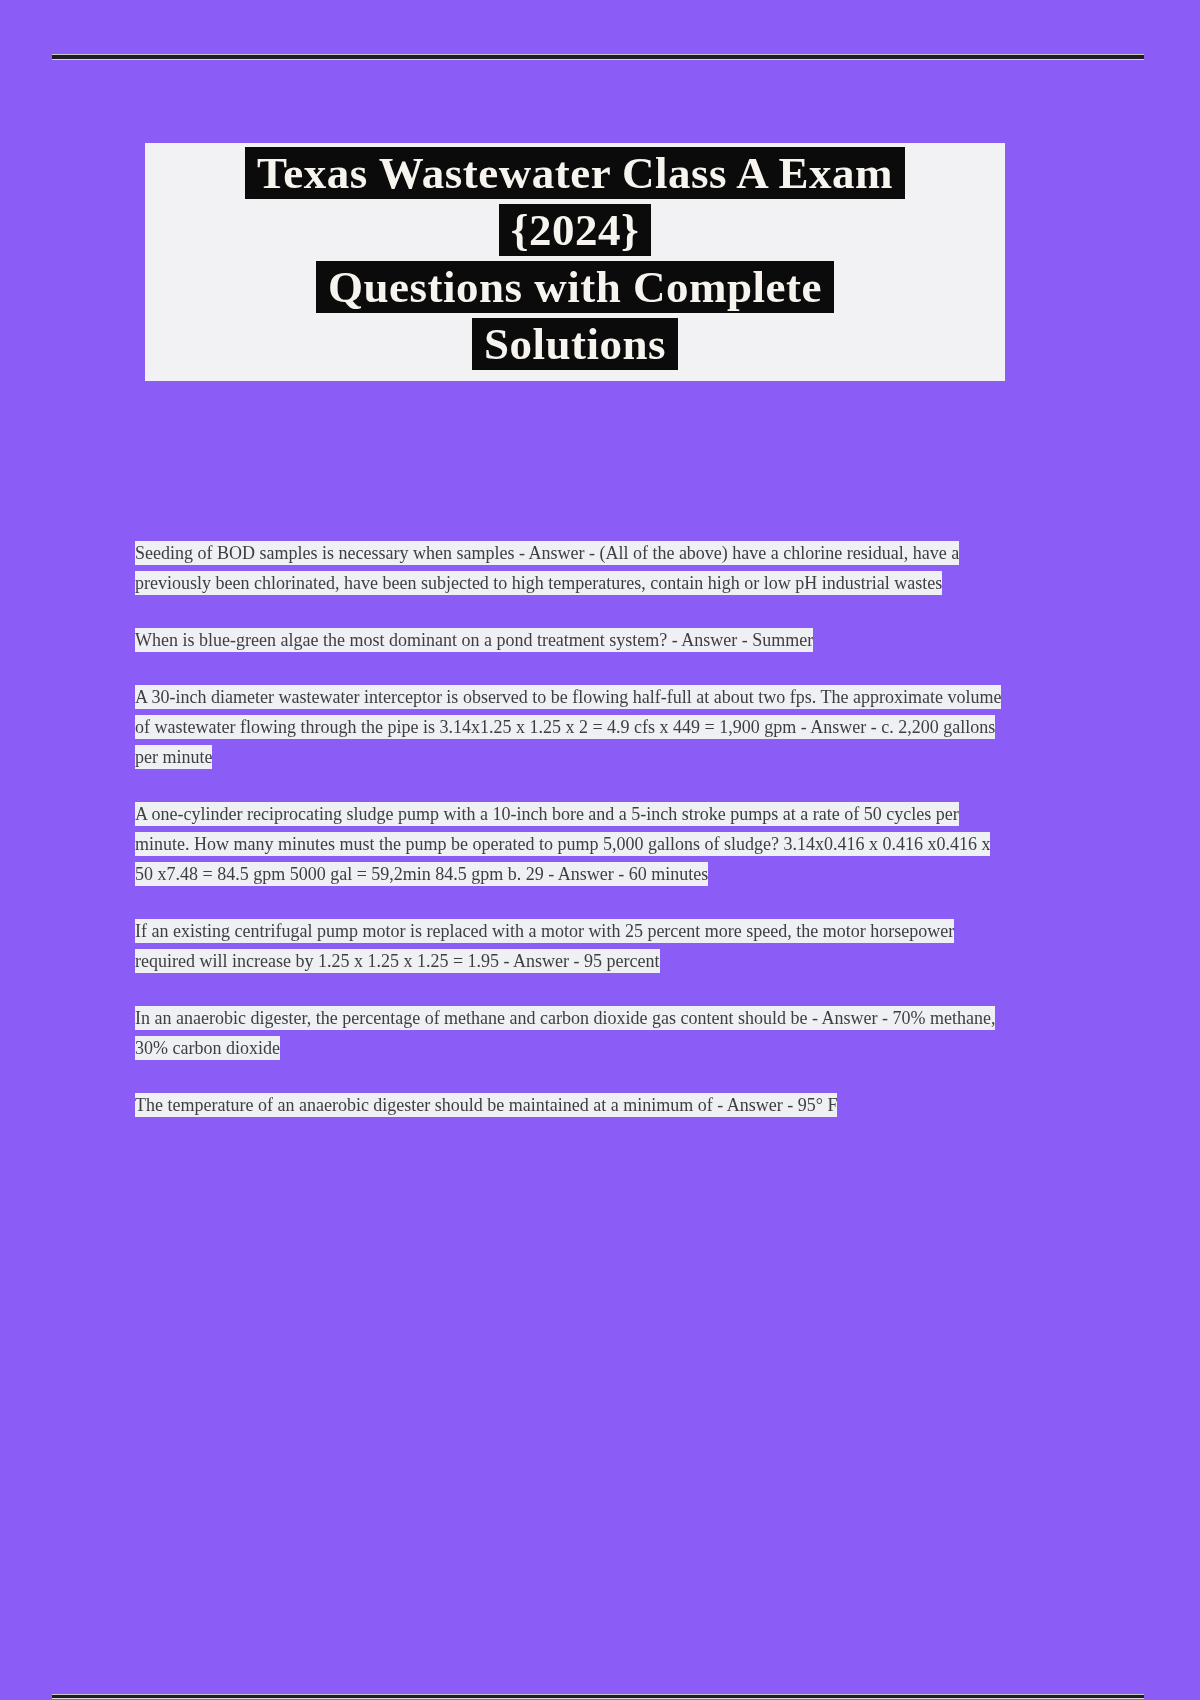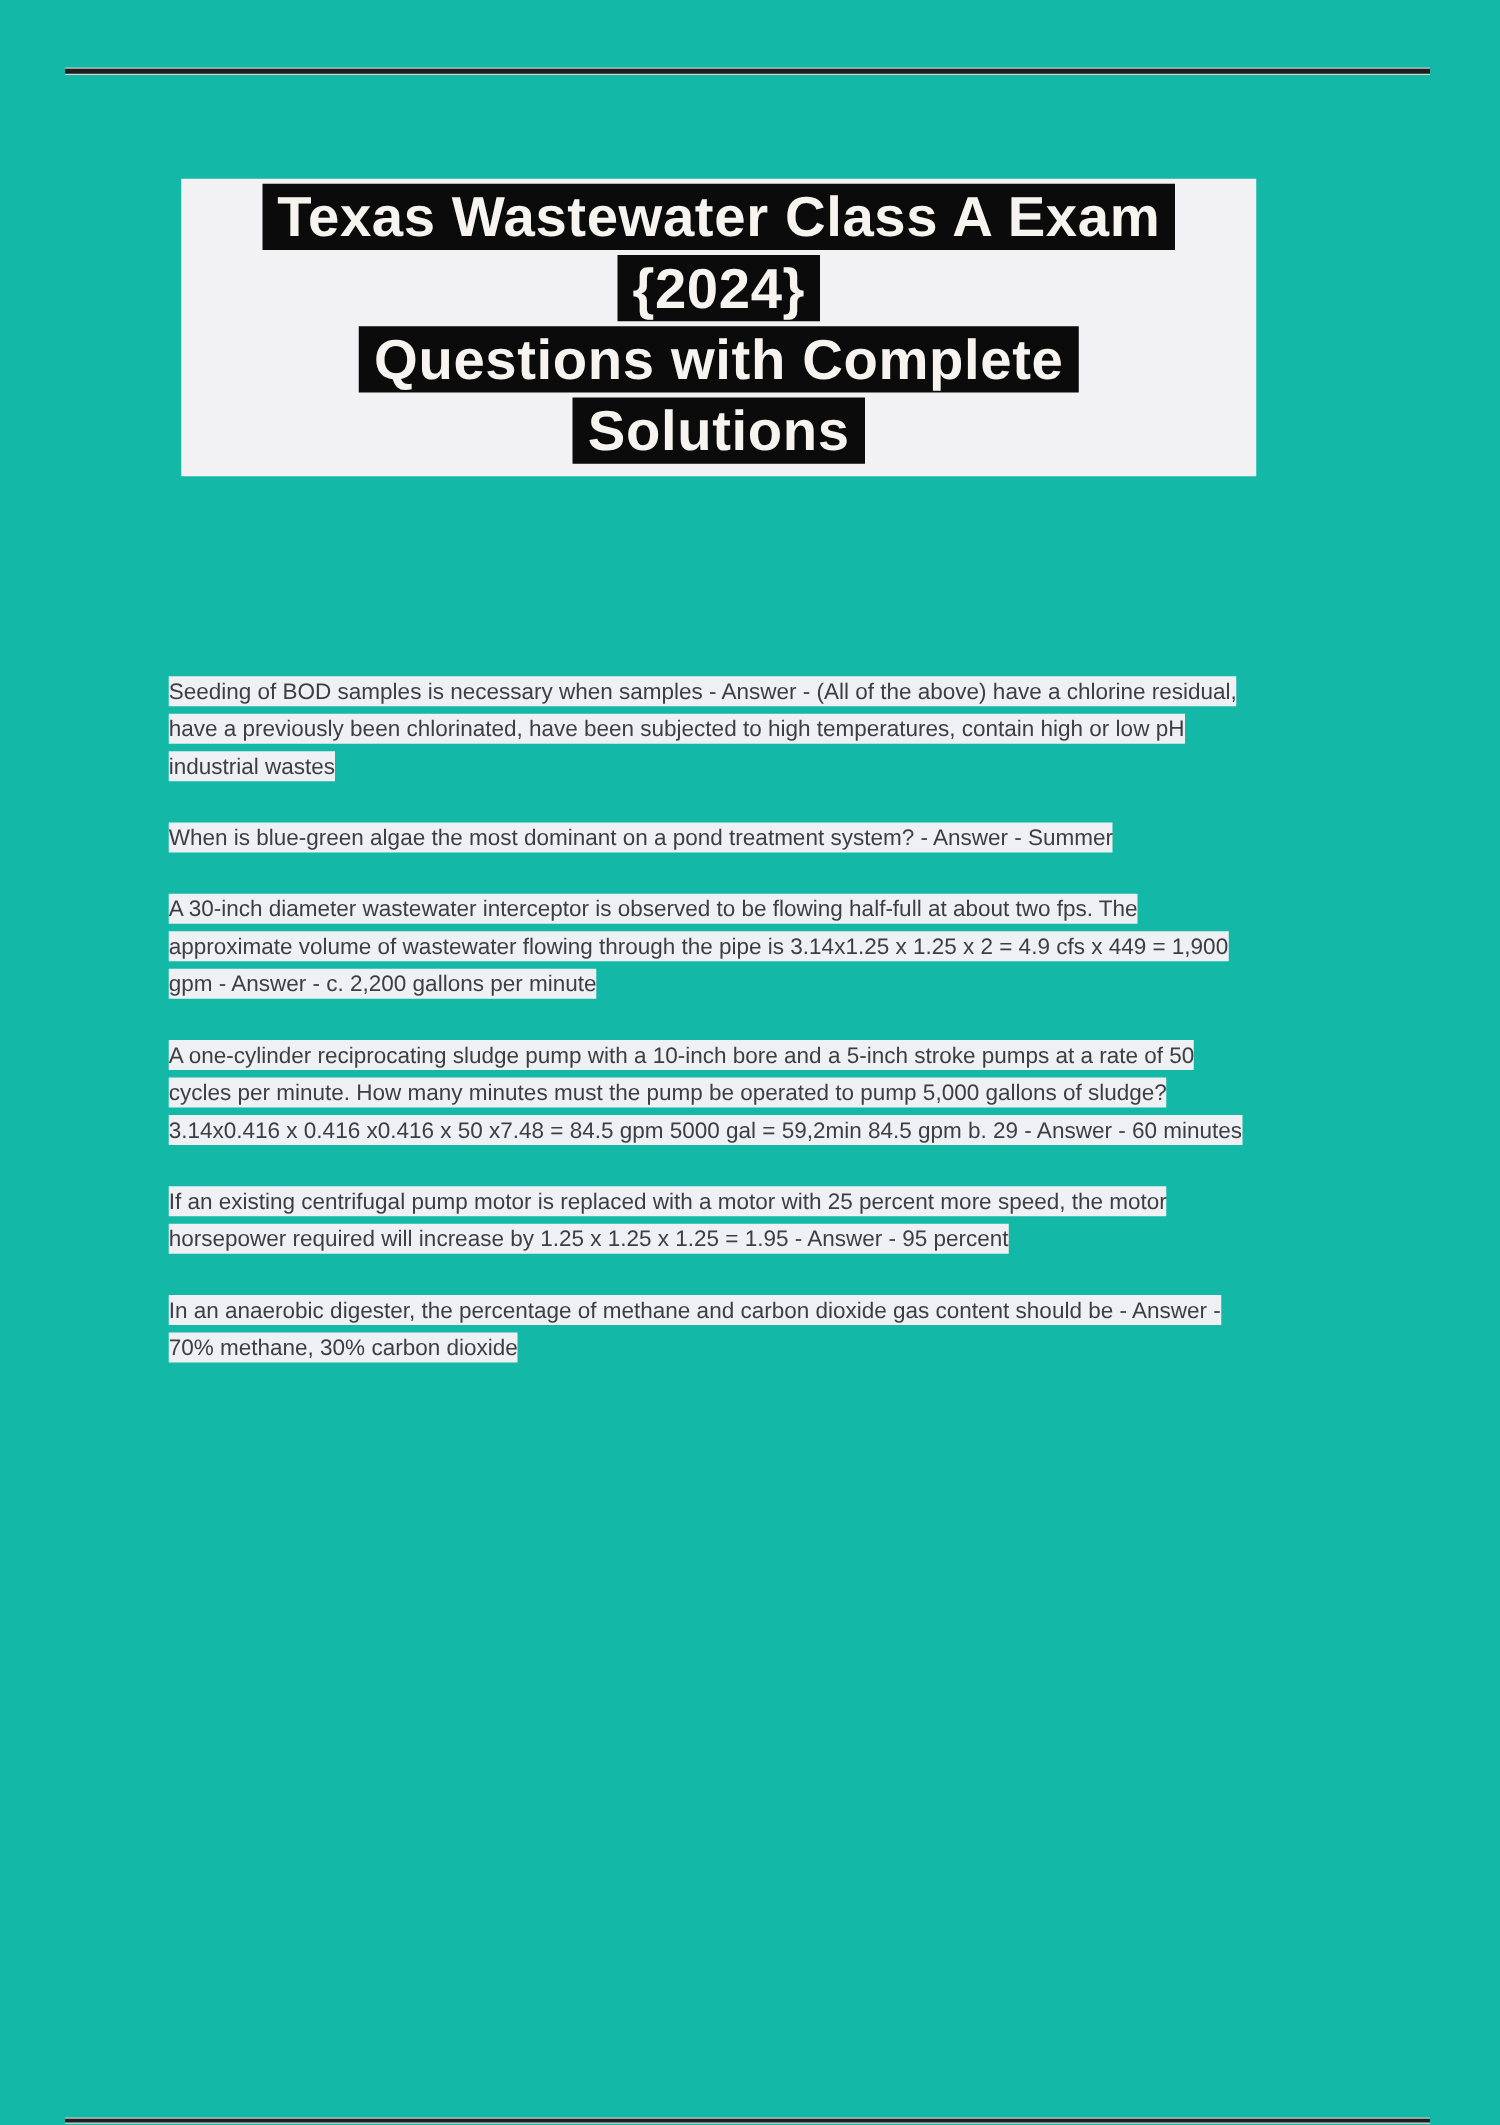--- a/index.html
+++ b/index.html
@@ -1,21 +1,21 @@
 <!DOCTYPE html>
 <html><head>
 <meta charset="utf-8">
 <style>
   html, body { margin: 0; padding: 0; background: #ffffff; }
   .page {
     position: relative;
     width: 1200px;
     height: 1700px;
-    background: #14b8a6;
-    font-family: Liberation Sans, sans-serif;
+    background: #8b5cf6;
+    font-family: Liberation Serif, serif;
     overflow: hidden;
   }
   .rule {
     position: absolute;
     left: 52px;
     width: 1092px;
     background: #1e1e20;
     box-shadow: 0 -1px 0 #c9c9c9, 0 1px 0 #d6d6d6;
   }
   .rule-top { top: 55px; height: 4px; }
@@ -75,17 +75,18 @@
     <div class="title-line"><span>Solutions</span></div>
   </div>
 
   <div class="content">
     <p><span>Seeding of BOD samples is necessary when samples - Answer - (All of the above) have a chlorine residual, have a previously been chlorinated, have been subjected to high temperatures, contain high or low pH industrial wastes</span></p>
     <p><span>When is blue-green algae the most dominant on a pond treatment system? - Answer - Summer</span></p>
     <p><span>A 30-inch diameter wastewater interceptor is observed to be flowing half-full at about two fps. The approximate volume of wastewater flowing through the pipe is 3.14x1.25 x 1.25 x 2 = 4.9 cfs x 449 = 1,900 gpm - Answer - c. 2,200 gallons per minute</span></p>
     <p><span>A one-cylinder reciprocating sludge pump with a 10-inch bore and a 5-inch stroke pumps at a rate of 50 cycles per minute. How many minutes must the pump be operated to pump 5,000 gallons of sludge? 3.14x0.416 x 0.416 x0.416 x 50 x7.48 = 84.5 gpm 5000 gal = 59,2min 84.5 gpm b. 29 - Answer - 60 minutes</span></p>
     <p><span>If an existing centrifugal pump motor is replaced with a motor with 25 percent more speed, the motor horsepower required will increase by 1.25 x 1.25 x 1.25 = 1.95 - Answer - 95 percent</span></p>
     <p><span>In an anaerobic digester, the percentage of methane and carbon dioxide gas content should be - Answer - 70% methane, 30% carbon dioxide</span></p>
+    <p><span>The temperature of an anaerobic digester should be maintained at a minimum of - Answer - 95° F</span></p>
   </div>
 
   <div class="rule rule-bottom"></div>
 
 </div>
 
 </body></html>

